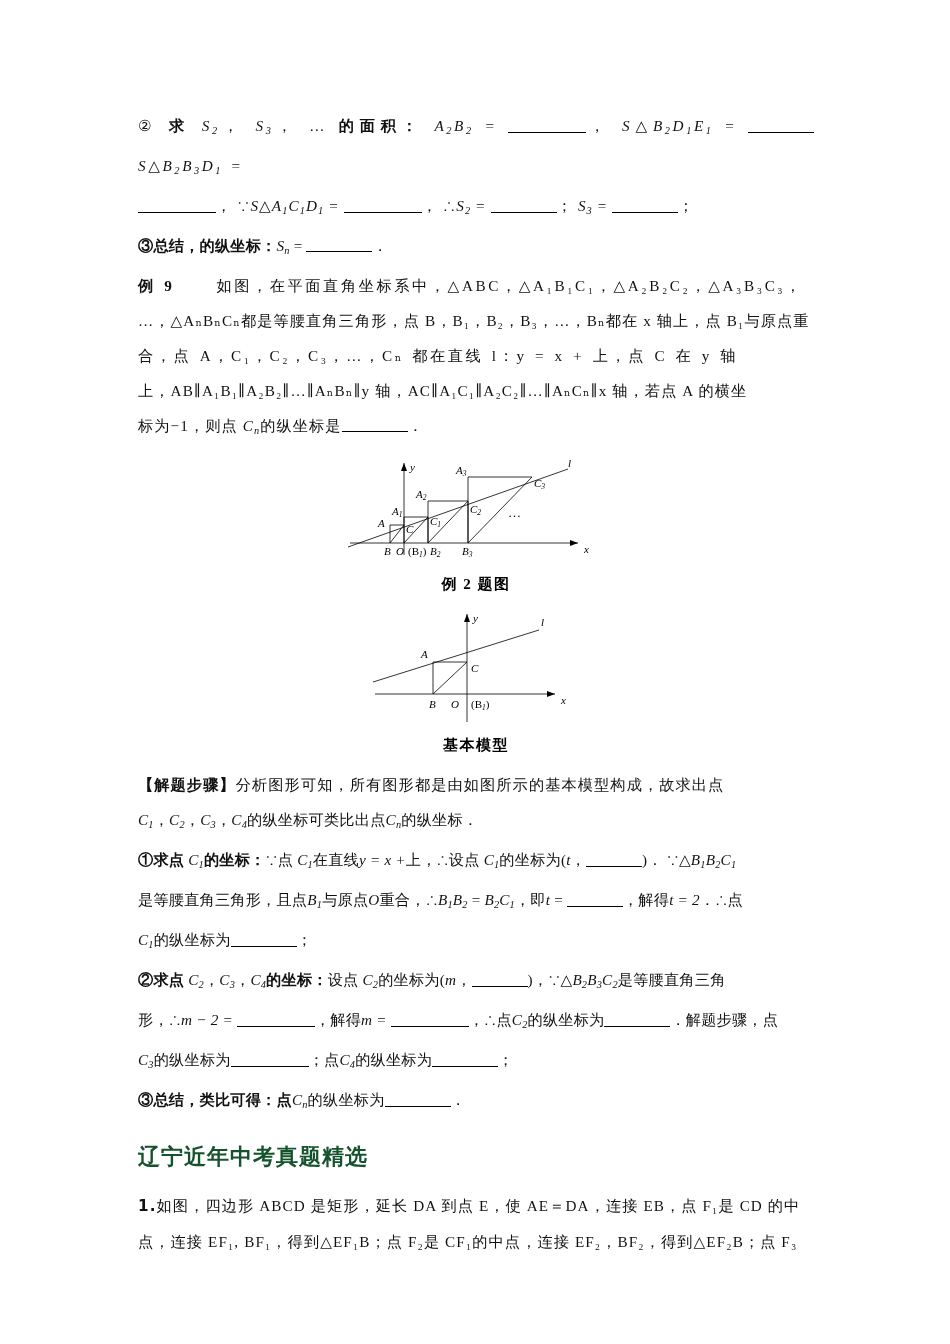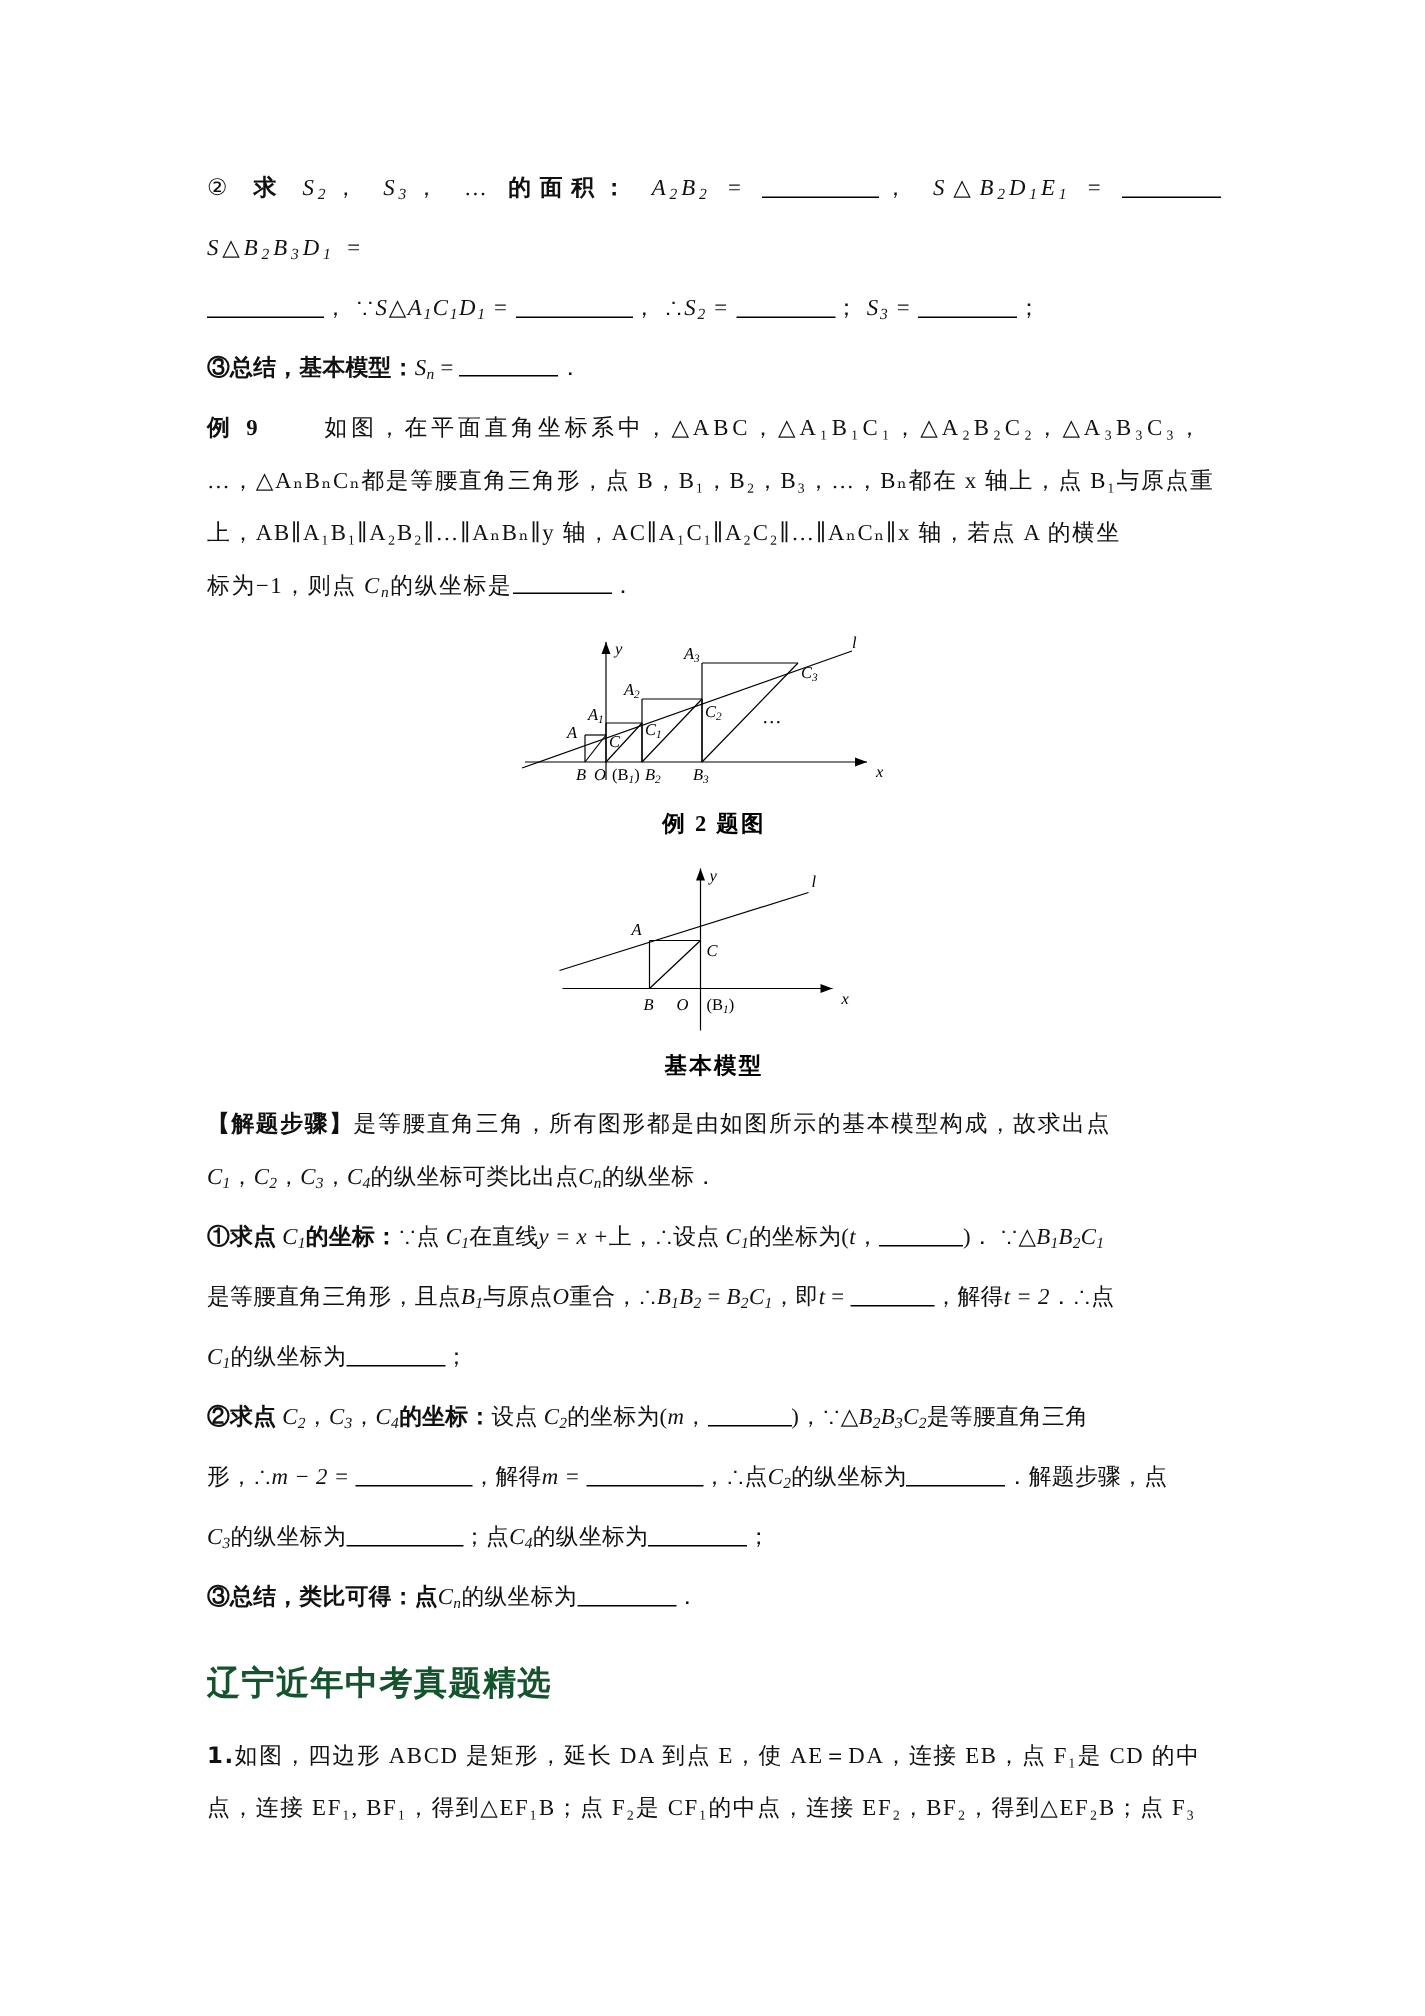--- a/index.html
+++ b/index.html
@@ -148,32 +148,35 @@
       <span class="blank b-lg"></span><span>，</span>
       <span>∴</span><span class="mi">S</span><sub>2</sub>
       <span>=</span>
       <span class="blank b-md"></span><span>；</span>
       <span class="mi">S</span><sub>3</sub>
       <span>=</span>
       <span class="blank b-md"></span><span>；</span>
     </p>
 
     <p class="para">
-      <span class="cn">③</span><span class="cn">总结，基本模型：</span><span class="mi">S</span><sub>n</sub>
+      <span class="cn">③</span><span class="cn">总结，的纵坐标：</span><span class="mi">S</span><sub>n</sub>
       <span>=</span>
       <span class="blank b-md"></span><span>．</span>
     </p>
 
     <p class="para track-wide">
       <span class="cn" style="font-weight:bold">例 9</span>
       &nbsp;&nbsp;&nbsp;
       <span>如图，在平面直角坐标系中，△ABC，△A₁B₁C₁，△A₂B₂C₂，△A₃B₃C₃，</span>
     </p>
     <p class="para track-mid">
       <span>…，△AₙBₙCₙ都是等腰直角三角形，点 B，B₁，B₂，B₃，…，Bₙ都在 x 轴上，点 B₁与原点重</span>
+    </p>
+    <p class="para track-wide">
+      <span>合，点 A，C₁，C₂，C₃，…，Cₙ 都在直线 l：y = x + 上，点 C 在 y 轴</span>
     </p>
     <p class="para track-mid">
       <span>上，AB∥A₁B₁∥A₂B₂∥…∥AₙBₙ∥y 轴，AC∥A₁C₁∥A₂C₂∥…∥AₙCₙ∥x 轴，若点 A 的横坐</span>
     </p>
     <p class="para track-mid">
       <span>标为−1，则点 </span><span class="mi">C</span><sub>n</sub><span>的纵坐标是</span><span class="blank b-md"></span><span>．</span>
     </p>
 
     <div class="gap-8"></div>
 
@@ -258,21 +261,21 @@
         <text class="lbl" x="80" y="102">O</text>
         <text class="lbl-paren" x="100" y="102">(B<tspan class="lbl-sm" dy="2">1</tspan><tspan dy="-2">)</tspan></text>
       </svg>
       <div class="gap-8"></div>
       <p class="caption">基本模型</p>
     </div>
 
     <div class="gap-12"></div>
 
     <p class="para track-mid">
-      <span class="cn" style="font-weight:bold">【解题步骤】</span><span>是等腰直角三角，所有图形都是由如图所示的基本模型构成，故求出点</span>
+      <span class="cn" style="font-weight:bold">【解题步骤】</span><span>分析图形可知，所有图形都是由如图所示的基本模型构成，故求出点</span>
     </p>
     <p class="para">
       <span class="mi">C</span><sub>1</sub>，<span class="mi">C</span><sub>2</sub>，<span class="mi">C</span><sub>3</sub>，<span class="mi">C</span><sub>4</sub><span>的纵坐标可类比出点</span><span class="mi">C</span><sub>n</sub><span>的纵坐标．</span>
     </p>
 
     <p class="para">
       <span class="cn">①</span><span class="cn">求点</span> <span class="mi">C</span><sub>1</sub><span class="cn">的坐标：</span><span>∵</span><span>点</span> <span class="mi">C</span><sub>1</sub><span>在直线</span><span class="mi">y = x +</span><span>上，</span><span>∴</span><span>设点</span> <span class="mi">C</span><sub>1</sub><span>的坐标为(</span><span class="mi">t</span><span>，</span><span class="blank b-sm"></span><span>)．</span> <span>∵</span><span>△</span><span class="mi">B</span><sub>1</sub><span class="mi">B</span><sub>2</sub><span class="mi">C</span><sub>1</sub>
     </p>
 
     <p class="para">

